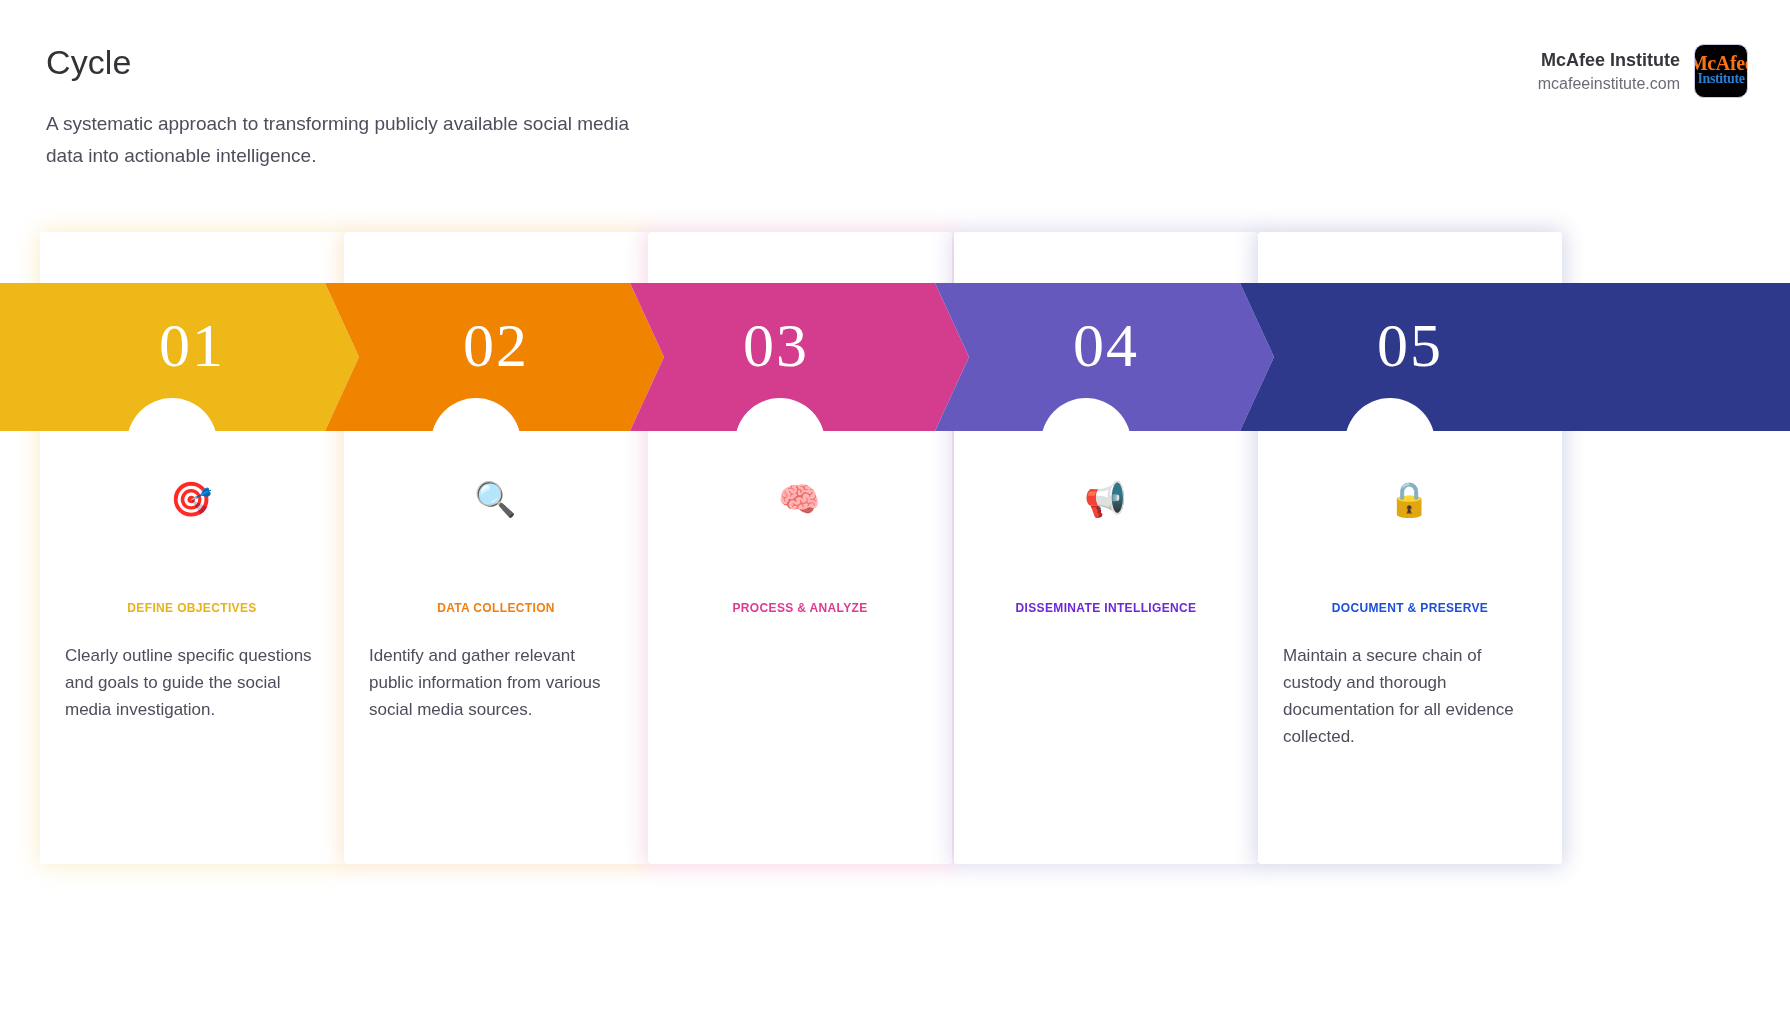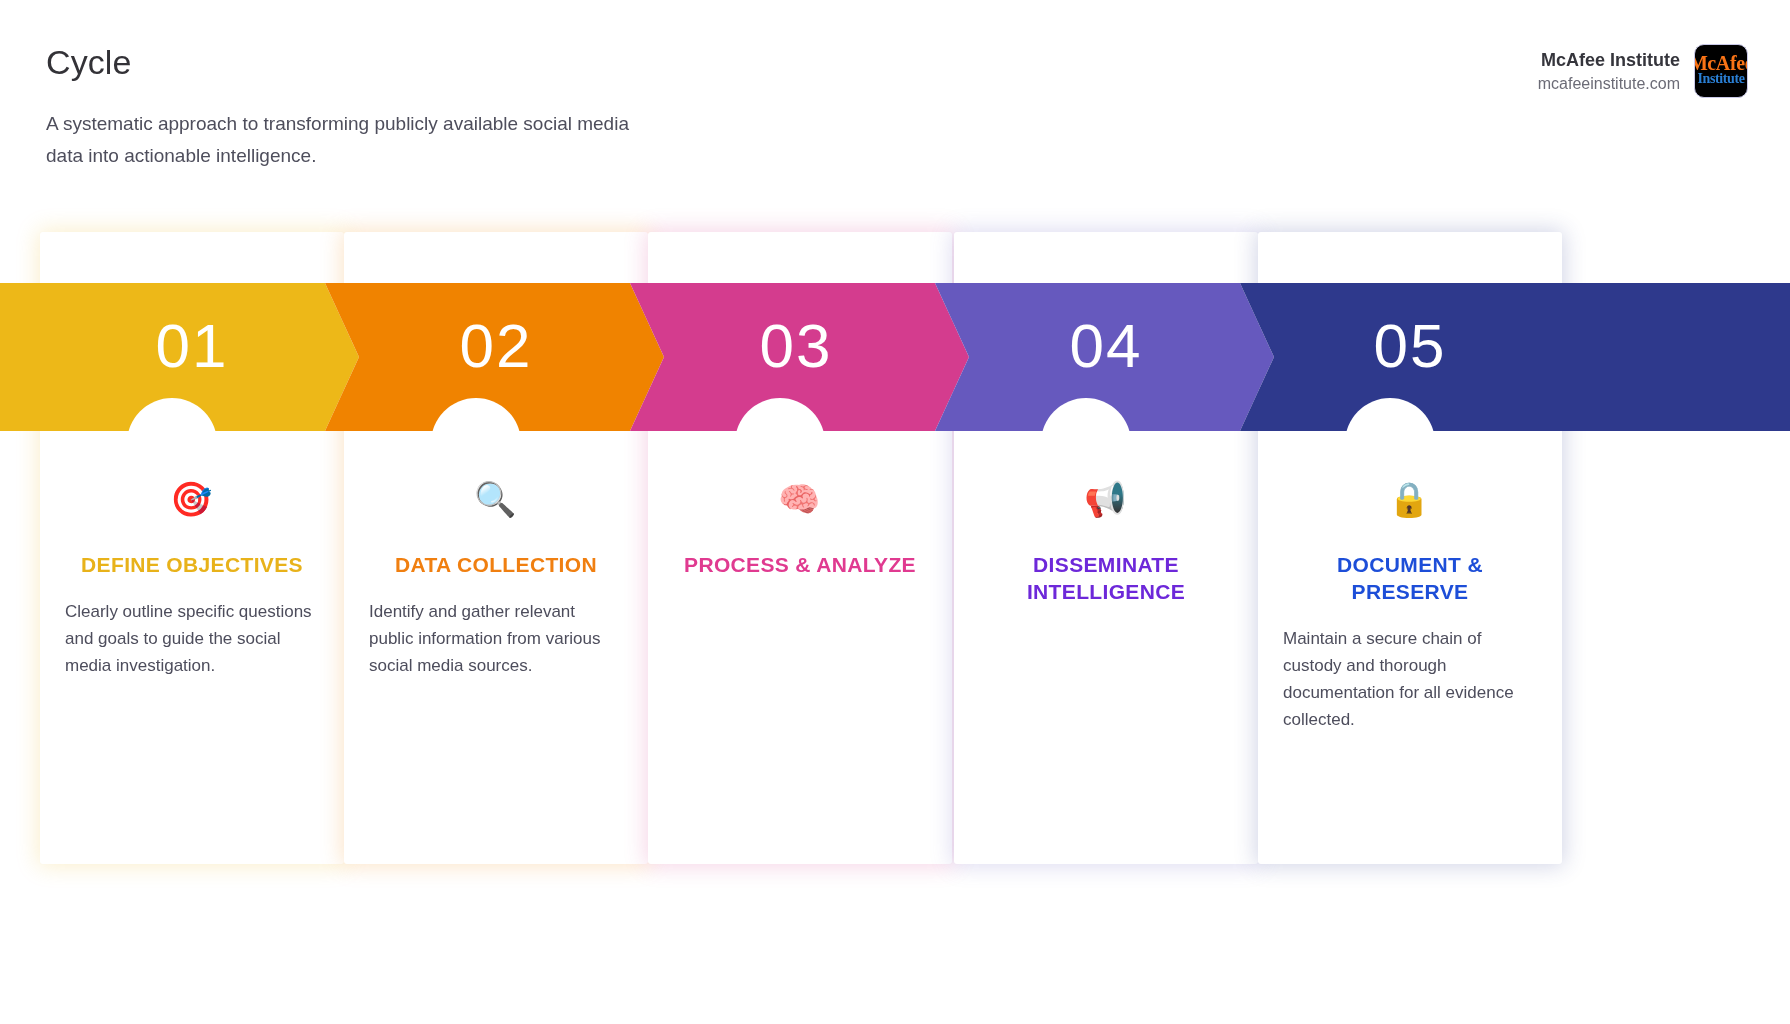--- a/index.html
+++ b/index.html
@@ -140,22 +140,22 @@
   }
 
   .card-icon {
     font-size: 34px;
     line-height: 42px;
     height: 44px;
     display: block;
   }
 
   .card-title {
-    margin-top: 29px;
-    font-size: 21px;
+    margin-top: 73px;
+    font-size: 12px;
     font-weight: bold;
     letter-spacing: 0.35px;
     line-height: 27px;
     text-transform: uppercase;
   }
 
   .card-desc {
     margin-top: 20px;
     font-size: 17px;
     line-height: 27px;
@@ -175,20 +175,21 @@
   }
 
   .band svg { display: block; }
 
   .band-numbers {
     position: absolute;
     top: 283px;
     left: 0;
     width: 1790px;
     height: 148px;
+    font-family: Liberation Serif, serif;
   }
 
   .step-number {
     position: absolute;
     top: 20px;
     width: 304px;
     text-align: center;
     font-size: 62px;
     line-height: 85px;
     font-weight: 300;
@@ -275,18 +276,18 @@
           <polygon points="630,0 935,0 969,74 935,148 630,148 664,74" fill="#D43C8E"></polygon>
           <polygon points="935,0 1240,0 1274,74 1240,148 935,148 969,74" fill="#6659BE"></polygon>
           <polygon points="1240,0 1790,0 1790,148 1240,148 1274,74" fill="#2E398C"></polygon>
         </g>
     </svg>
   </div>
 
   <div class="band-numbers" id="band-numbers">
       <div class="step-number" style="left: 40px; width: 304px;">01</div>
       <div class="step-number" style="left: 344px; width: 304px;">02</div>
-      <div class="step-number" style="left: 644px; width: 304px;">03</div>
+      <div class="step-number" style="left: 624px; width: 304px;">03</div>
       <div class="step-number" style="left: 954px; width: 304px;">04</div>
       <div class="step-number" style="left: 1258px; width: 304px;">05</div>
     </div>
 
 </div>
 
 </body></html>

